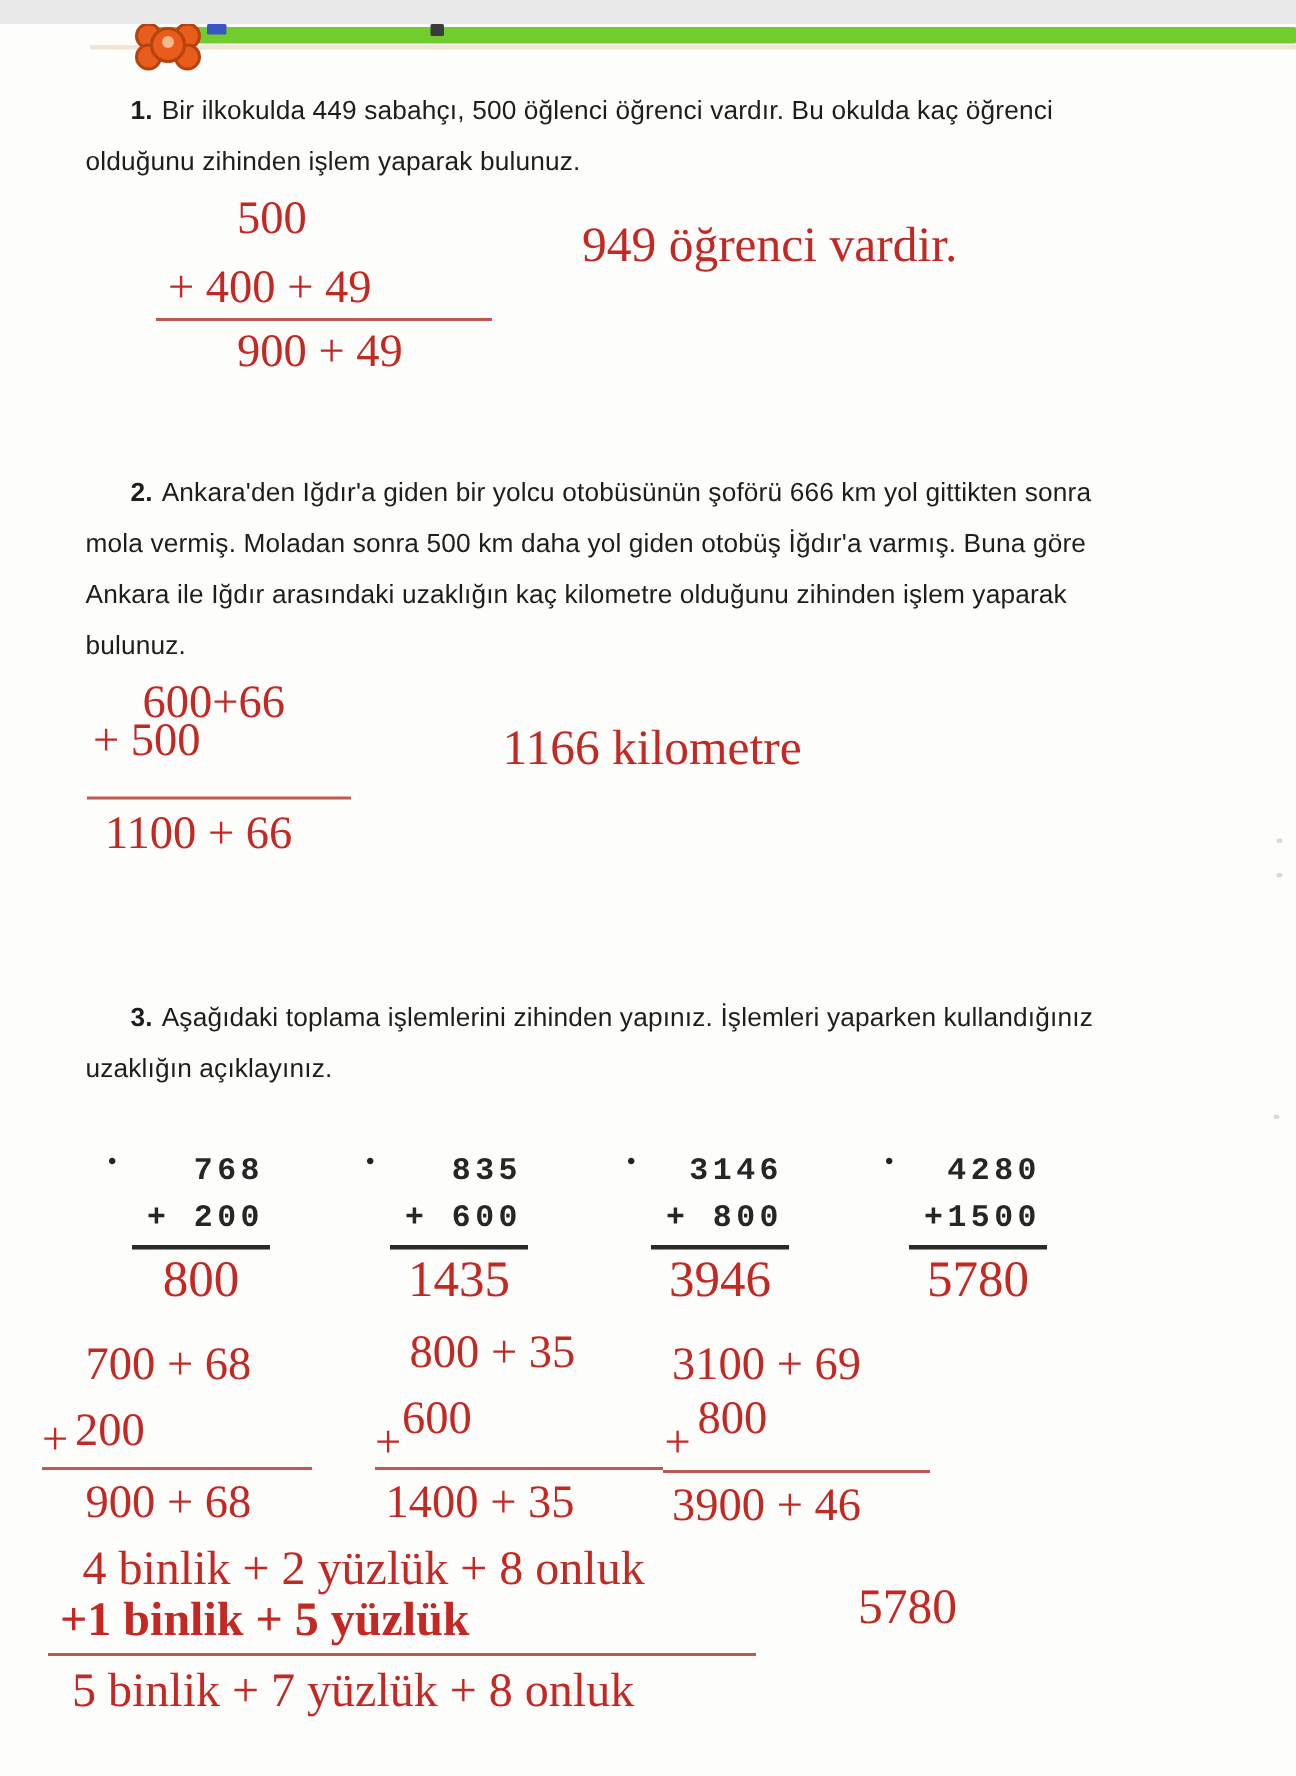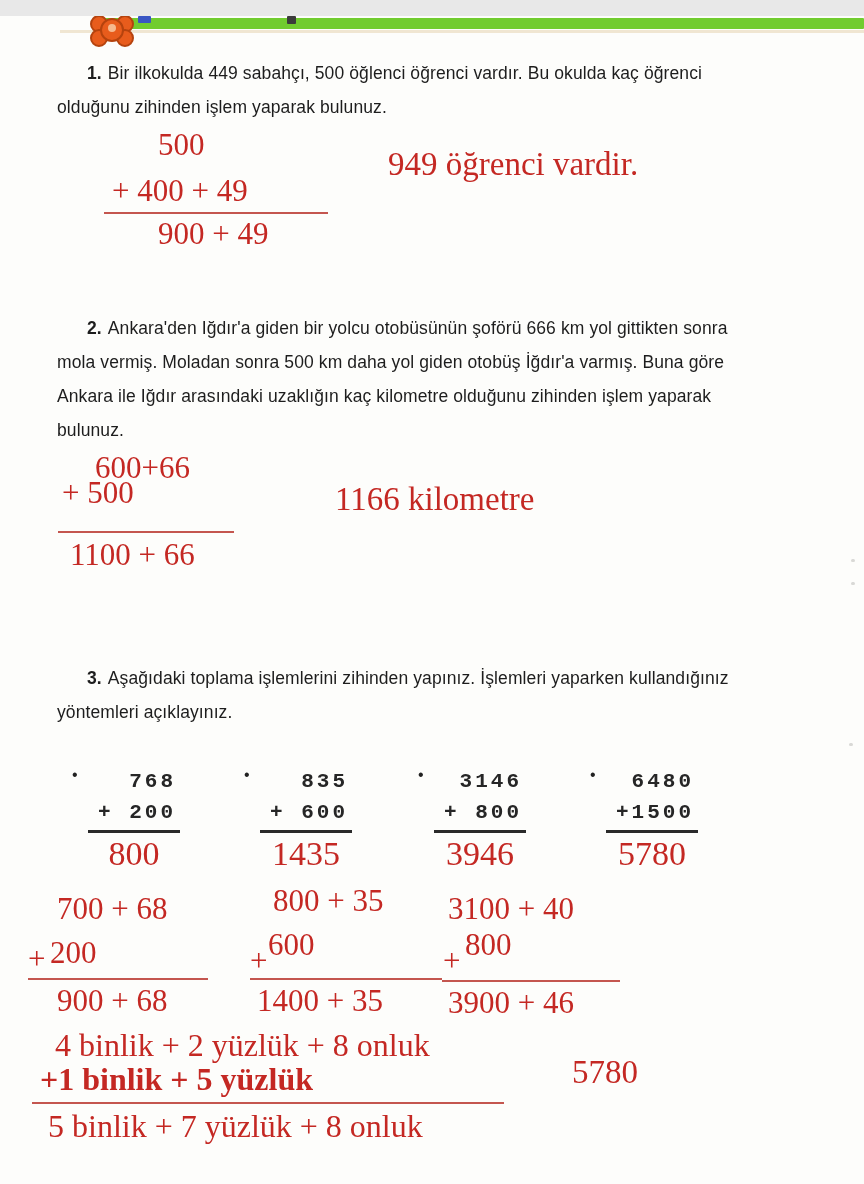--- a/index.html
+++ b/index.html
@@ -99,21 +99,21 @@
     <div class="w-row red" style="left:62px;top:460px;">+ 500</div>
     <div class="w-line" style="left:58px;top:515px;width:176px;"></div>
     <div class="w-row red" style="left:70px;top:522px;">1100 + 66</div>
     <div class="w-answer red" style="left:335px;top:465px;">1166 kilometre</div>
   </div>
 
   <div>
     <div class="prob-line indent" style="top:650px;">
       <span class="num">3.</span><span>Aşağıdaki toplama işlemlerini zihinden yapınız. İşlemleri yaparken kullandığınız</span>
     </div>
-    <div class="prob-line" style="top:684px;">yöntemleri açıklayınız.</div>
+    <div class="prob-line" style="top:684px;">uzaklığın açıklayınız.</div>
 
     <div class="add-col" style="left:92px;">
       <span class="bullet">•</span>
       <div class="mono-num">768</div>
       <div class="mono-num">+ 200</div>
       <div class="add-line"></div>
       <div class="add-result">800</div>
     </div>
     <div class="add-col" style="left:264px;">
       <span class="bullet">•</span>
@@ -124,42 +124,42 @@
     </div>
     <div class="add-col" style="left:438px;">
       <span class="bullet">•</span>
       <div class="mono-num">3146</div>
       <div class="mono-num">+ 800</div>
       <div class="add-line"></div>
       <div class="add-result">3946</div>
     </div>
     <div class="add-col" style="left:610px;">
       <span class="bullet">•</span>
-      <div class="mono-num">6480</div>
+      <div class="mono-num">4280</div>
       <div class="mono-num">+1500</div>
       <div class="add-line"></div>
       <div class="add-result">5780</div>
     </div>
 
     <div>
       <div class="w-row red" style="left:57px;top:876px;">700 + 68</div>
       <div class="w-sign red" style="left:28px;top:926px;">+</div>
       <div class="w-row red" style="left:50px;top:920px;">200</div>
       <div class="w-line" style="left:28px;top:962px;width:180px;"></div>
       <div class="w-row red" style="left:57px;top:968px;">900 + 68</div>
     </div>
     <div>
       <div class="w-row red" style="left:273px;top:868px;">800 + 35</div>
       <div class="w-sign red" style="left:250px;top:928px;">+</div>
       <div class="w-row red" style="left:268px;top:912px;">600</div>
       <div class="w-line" style="left:250px;top:962px;width:192px;"></div>
       <div class="w-row red" style="left:257px;top:968px;">1400 + 35</div>
     </div>
     <div>
-      <div class="w-row red" style="left:448px;top:876px;">3100 + 40</div>
+      <div class="w-row red" style="left:448px;top:876px;">3100 + 69</div>
       <div class="w-sign red" style="left:443px;top:928px;">+</div>
       <div class="w-row red" style="left:465px;top:912px;">800</div>
       <div class="w-line" style="left:442px;top:964px;width:178px;"></div>
       <div class="w-row red" style="left:448px;top:970px;">3900 + 46</div>
     </div>
 
     <div>
       <div class="w-row red" style="left:55px;top:1012px;font-size:32px;">4 binlik + 2 yüzlük + 8 onluk</div>
       <div class="w-row red" style="left:40px;top:1046px;font-size:32px;font-weight:bold;">+1 binlik + 5 yüzlük</div>
       <div class="w-line" style="left:32px;top:1086px;width:472px;"></div>

